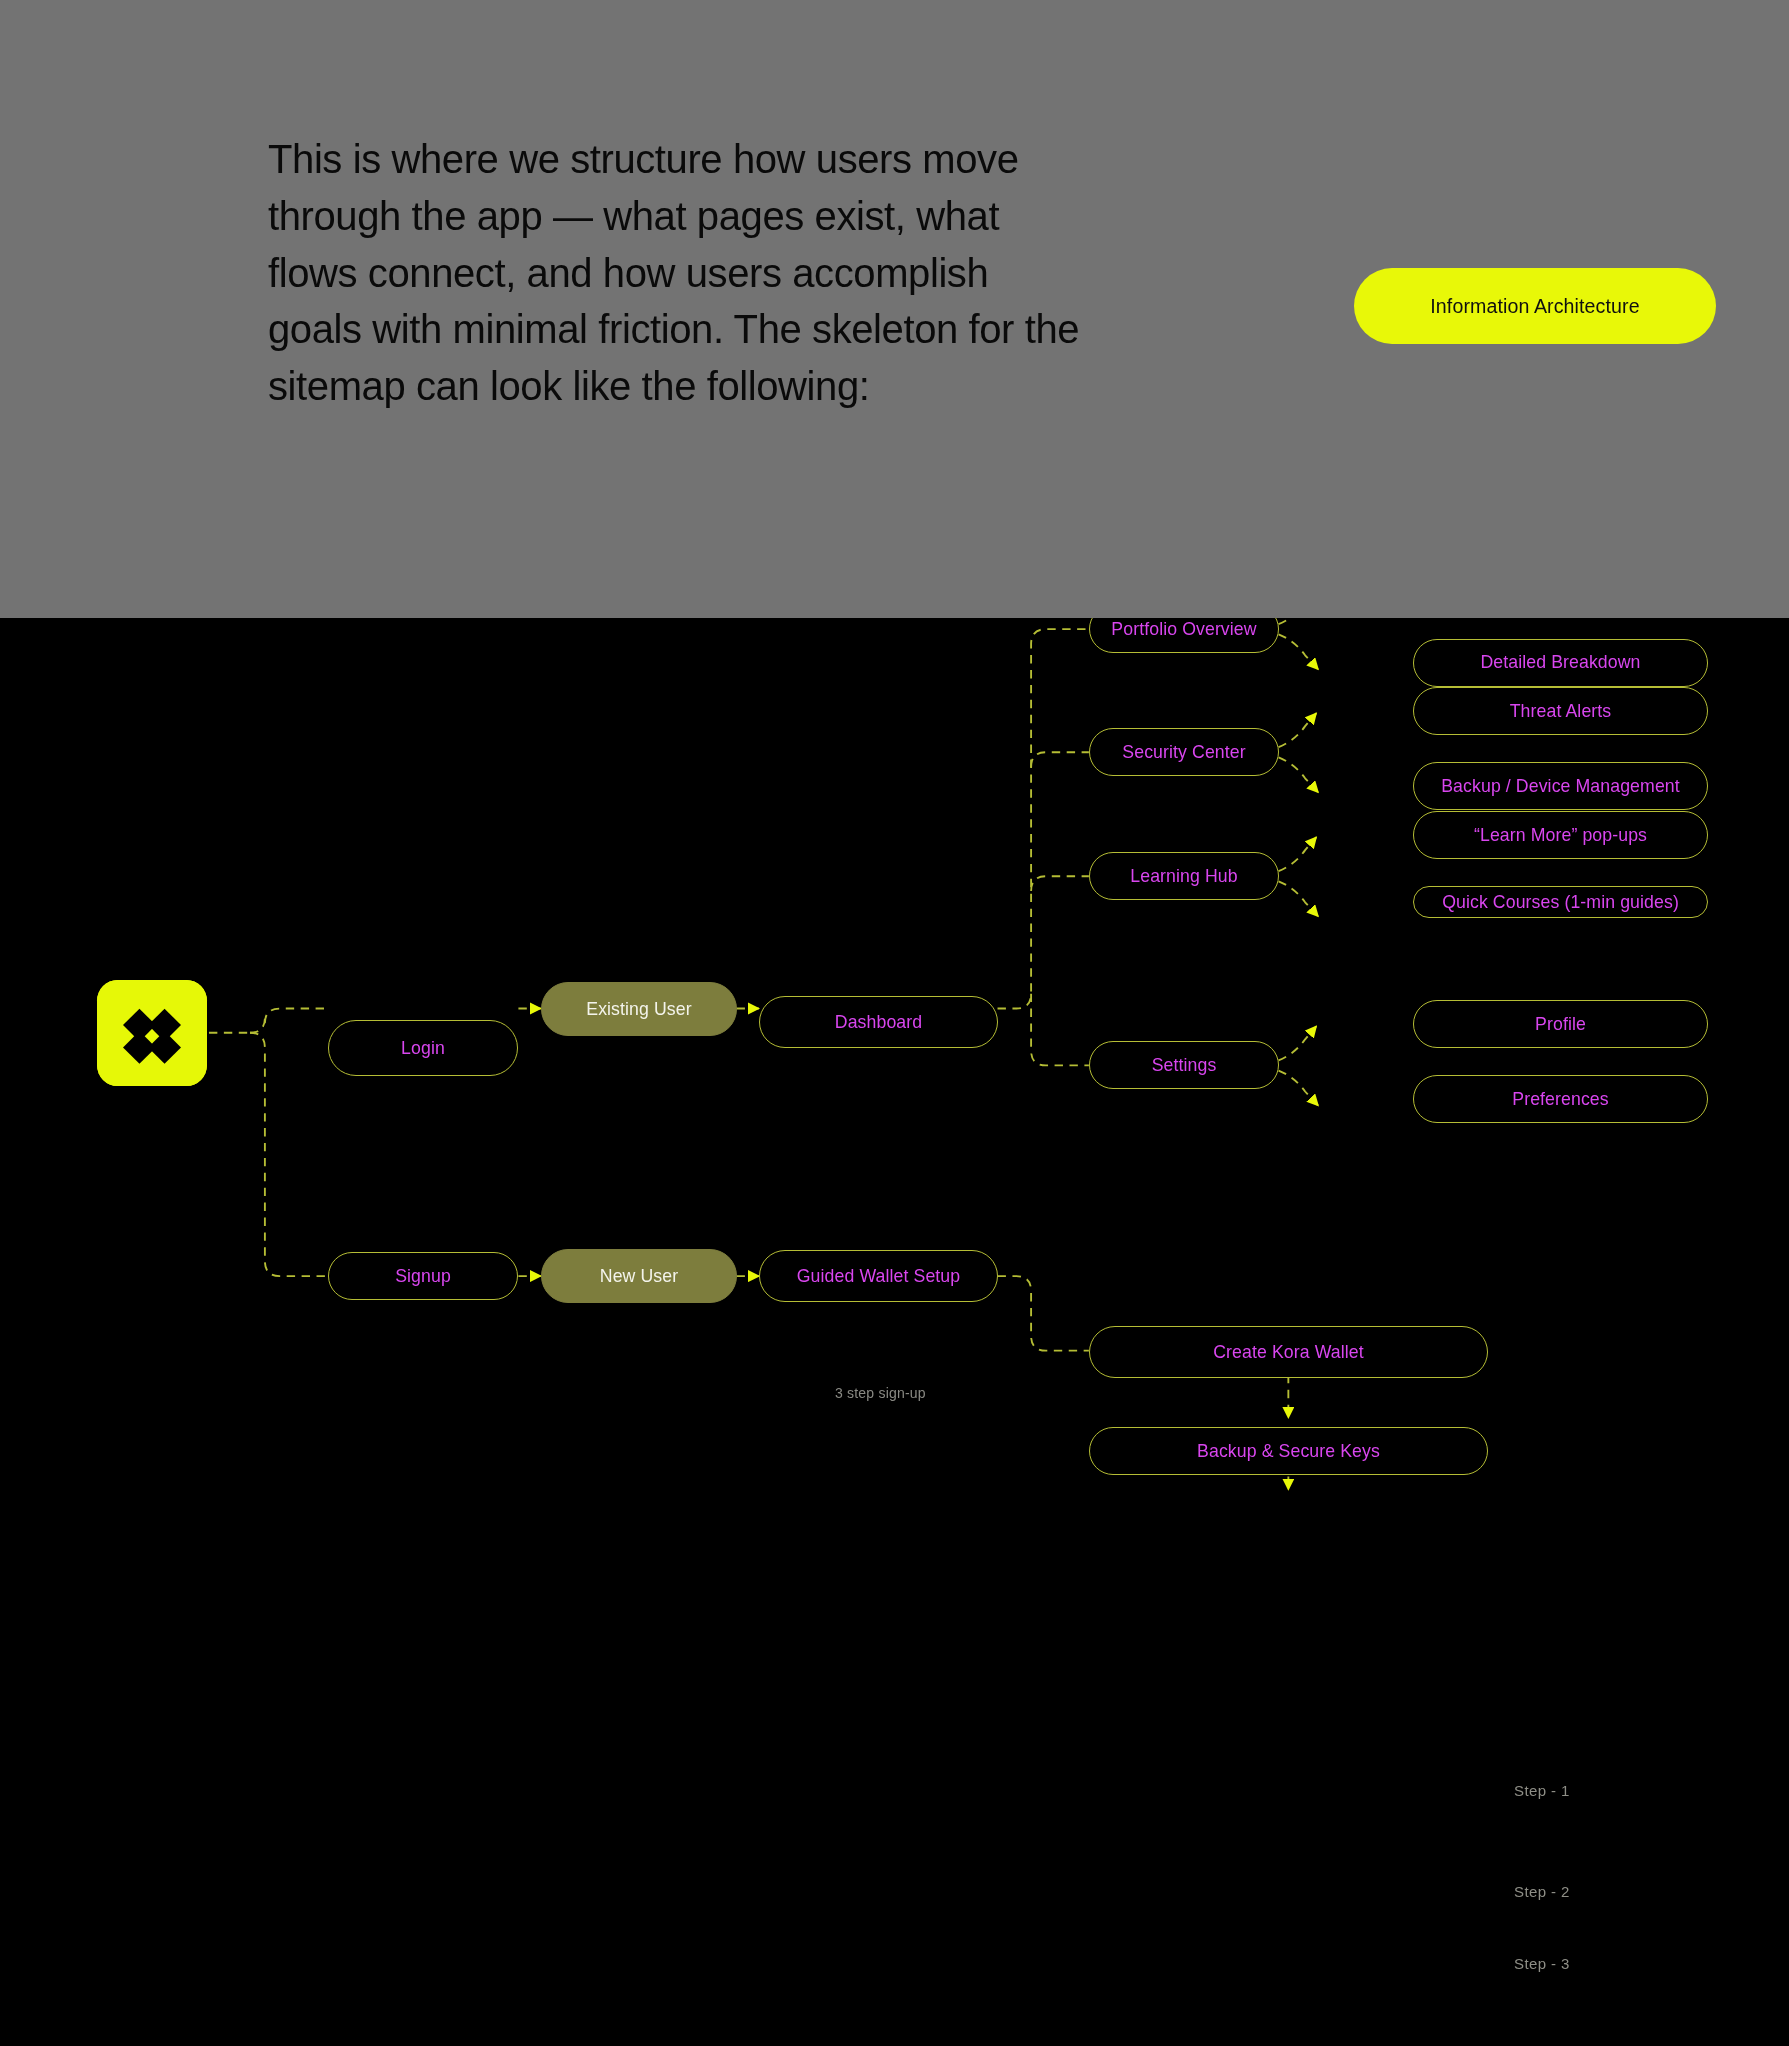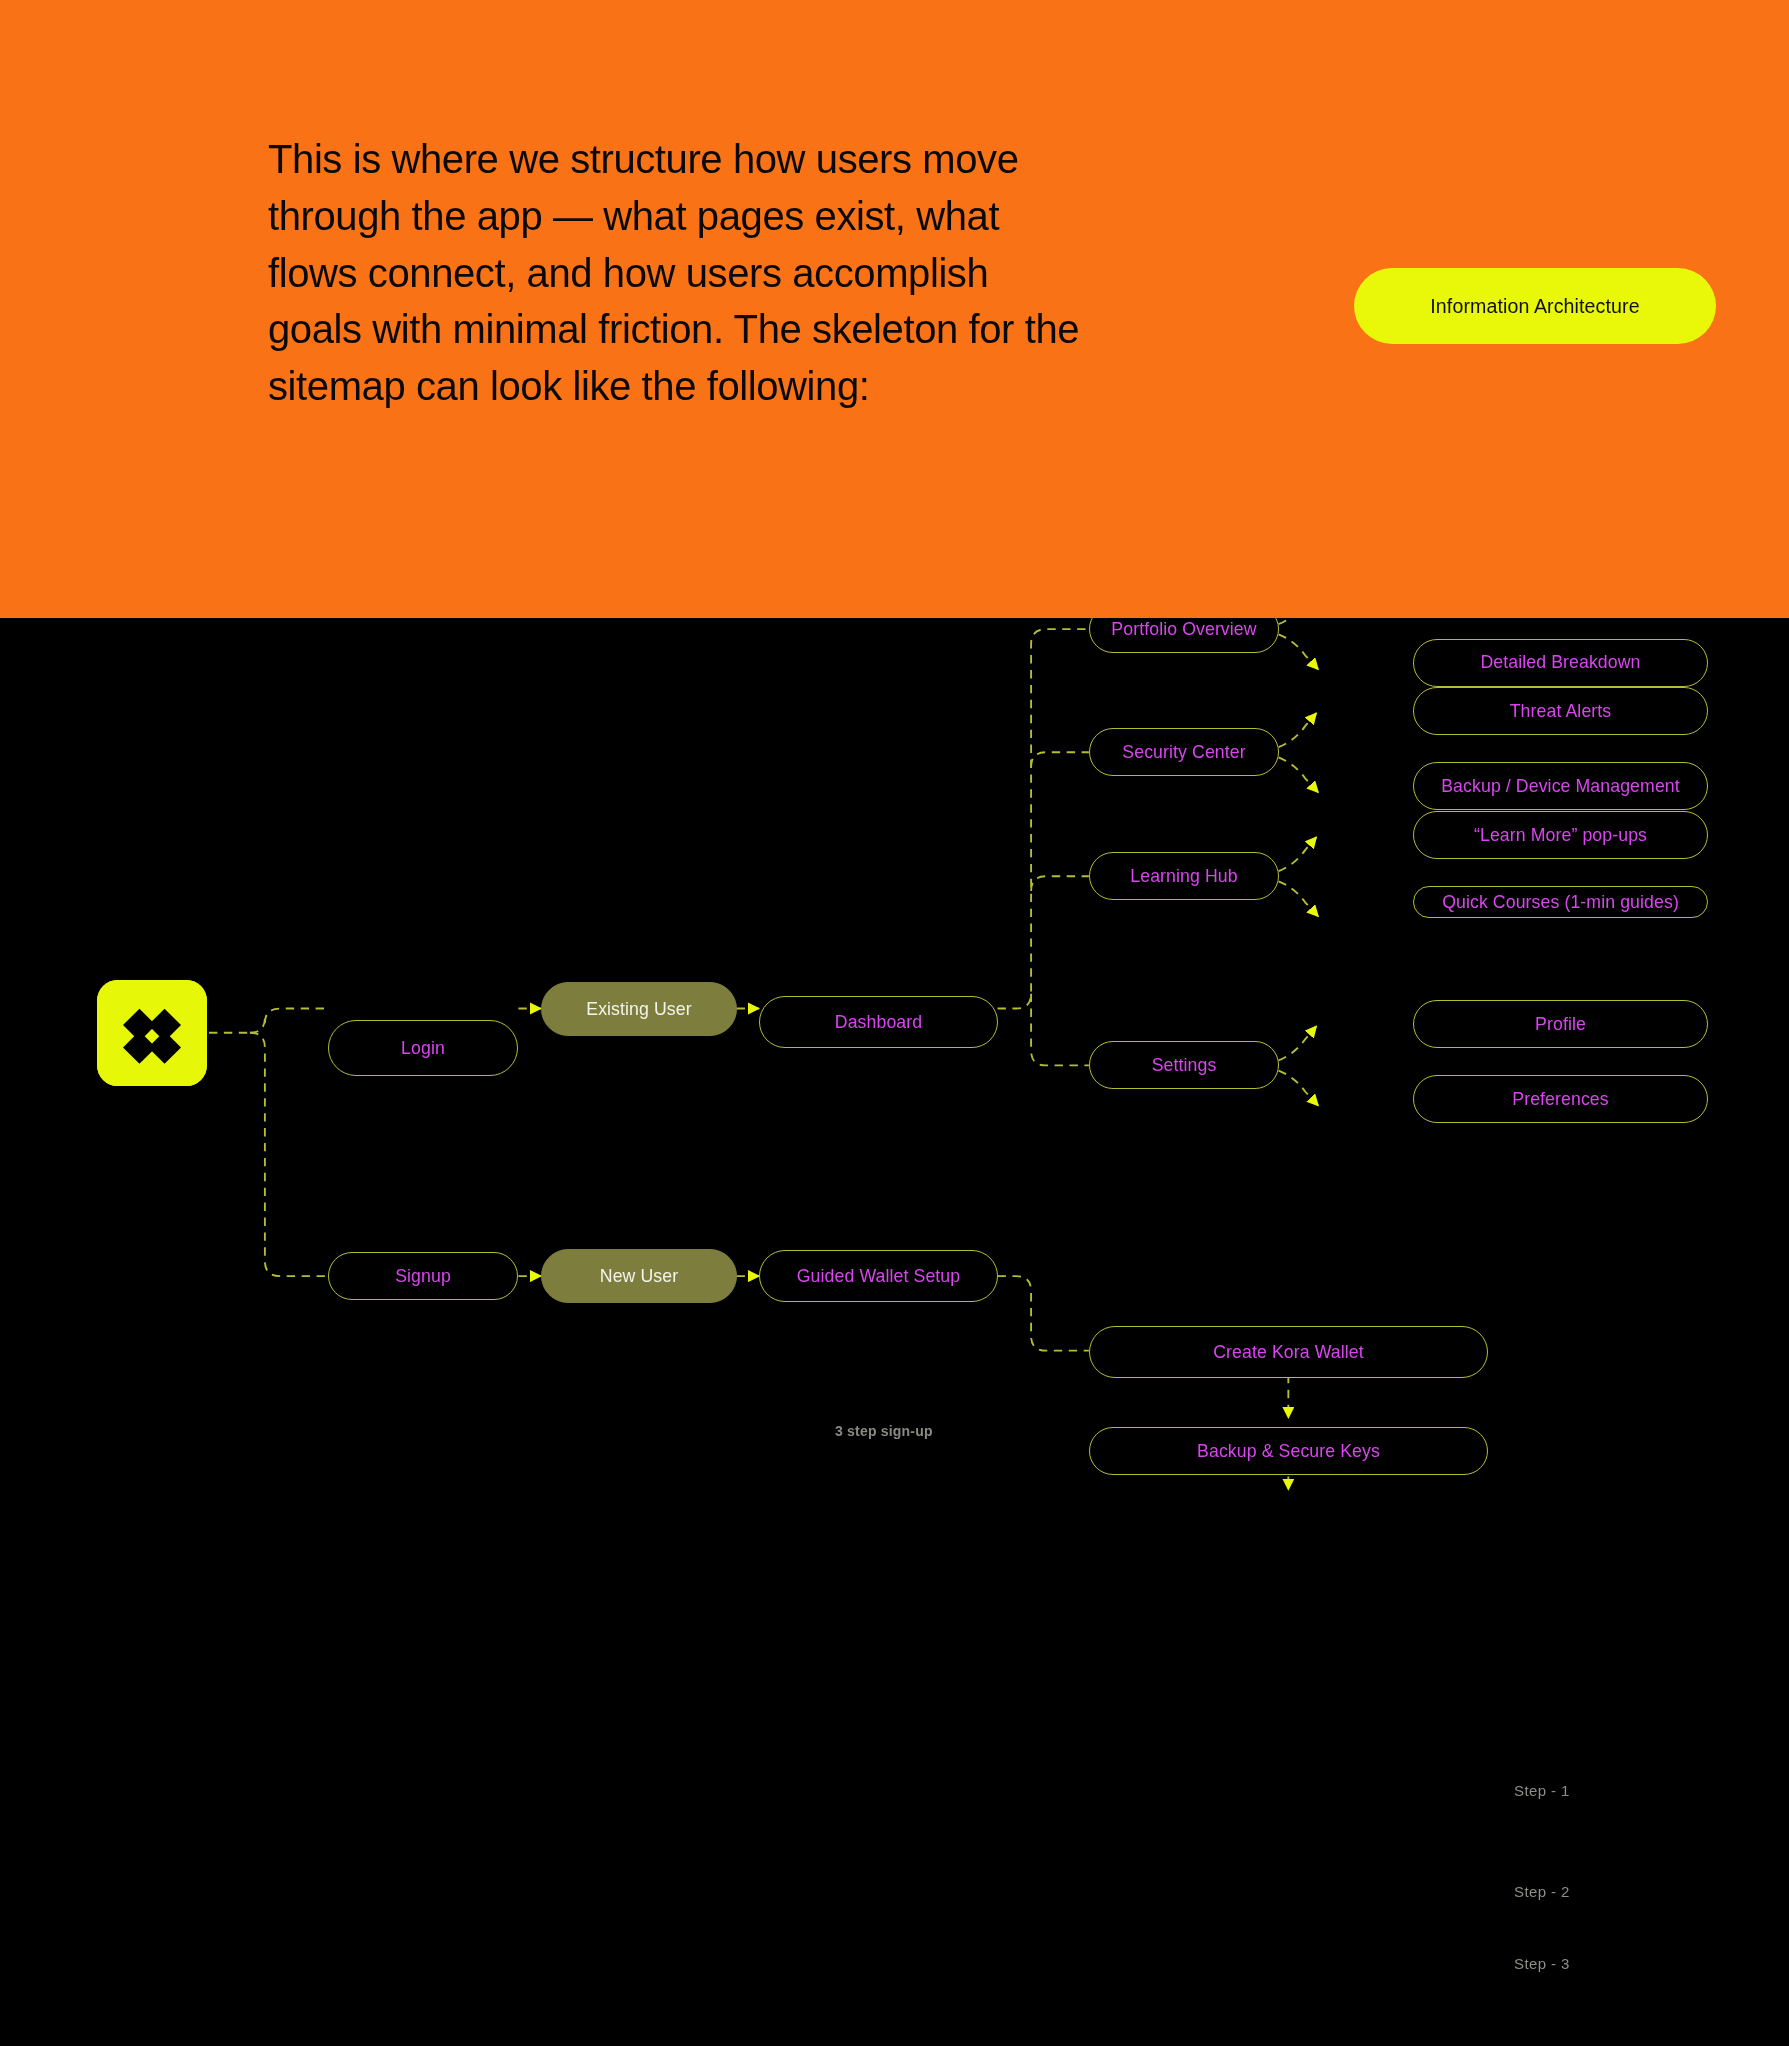--- a/index.html
+++ b/index.html
@@ -17,21 +17,21 @@
     height: 2046px;
     overflow: hidden;
     background: #ffffff;
   }
 
   
   .intro {
     position: absolute;
     left: 0; top: 0;
     width: 1790px; height: 618px;
-    background: #f97316;
+    background: #737373;
   }
 
   .intro-copy {
     position: absolute;
     left: 268px;
     top: 131px;
     width: 820px;
     font-size: 40px;
     line-height: 1.42;
     letter-spacing: -0.4px;
@@ -218,21 +218,21 @@
       <div class="node filled" style="left:541px; top:364px; width:196px; height:54px;">Existing User</div>
 
       <div class="node" style="left:759px; top:378px; width:239px; height:52px;">Dashboard</div>
 
       <div class="node" style="left:328px; top:634px; width:190px; height:48px;">Signup</div>
 
       <div class="node filled" style="left:541px; top:631px; width:196px; height:54px;">New User</div>
 
       <div class="node" style="left:759px; top:632px; width:239px; height:52px;">Guided Wallet Setup</div>
 
-      <div class="caption" style="left: 835px; top: 805px; font-weight: bold;">3 step sign-up</div>
+      <div class="caption" style="left: 835px; top: 767px;">3 step sign-up</div>
 
       <div class="node" style="left:1089px; top:-13px; width:190px; height:48px;">Portfolio Overview</div>
 
       <div class="node" style="left:1413px; top:20.5px; width:295px; height:48px;">Detailed Breakdown</div>
 
       <div class="node" style="left:1089px; top:110px; width:190px; height:48px;">Security Center</div>
 
       <div class="node" style="left:1413px; top:69px; width:295px; height:48px;text-align:center;">Threat Alerts</div>
 
       <div class="node" style="left:1413px; top:144px; width:295px; height:48px;">Backup / Device Management</div>

